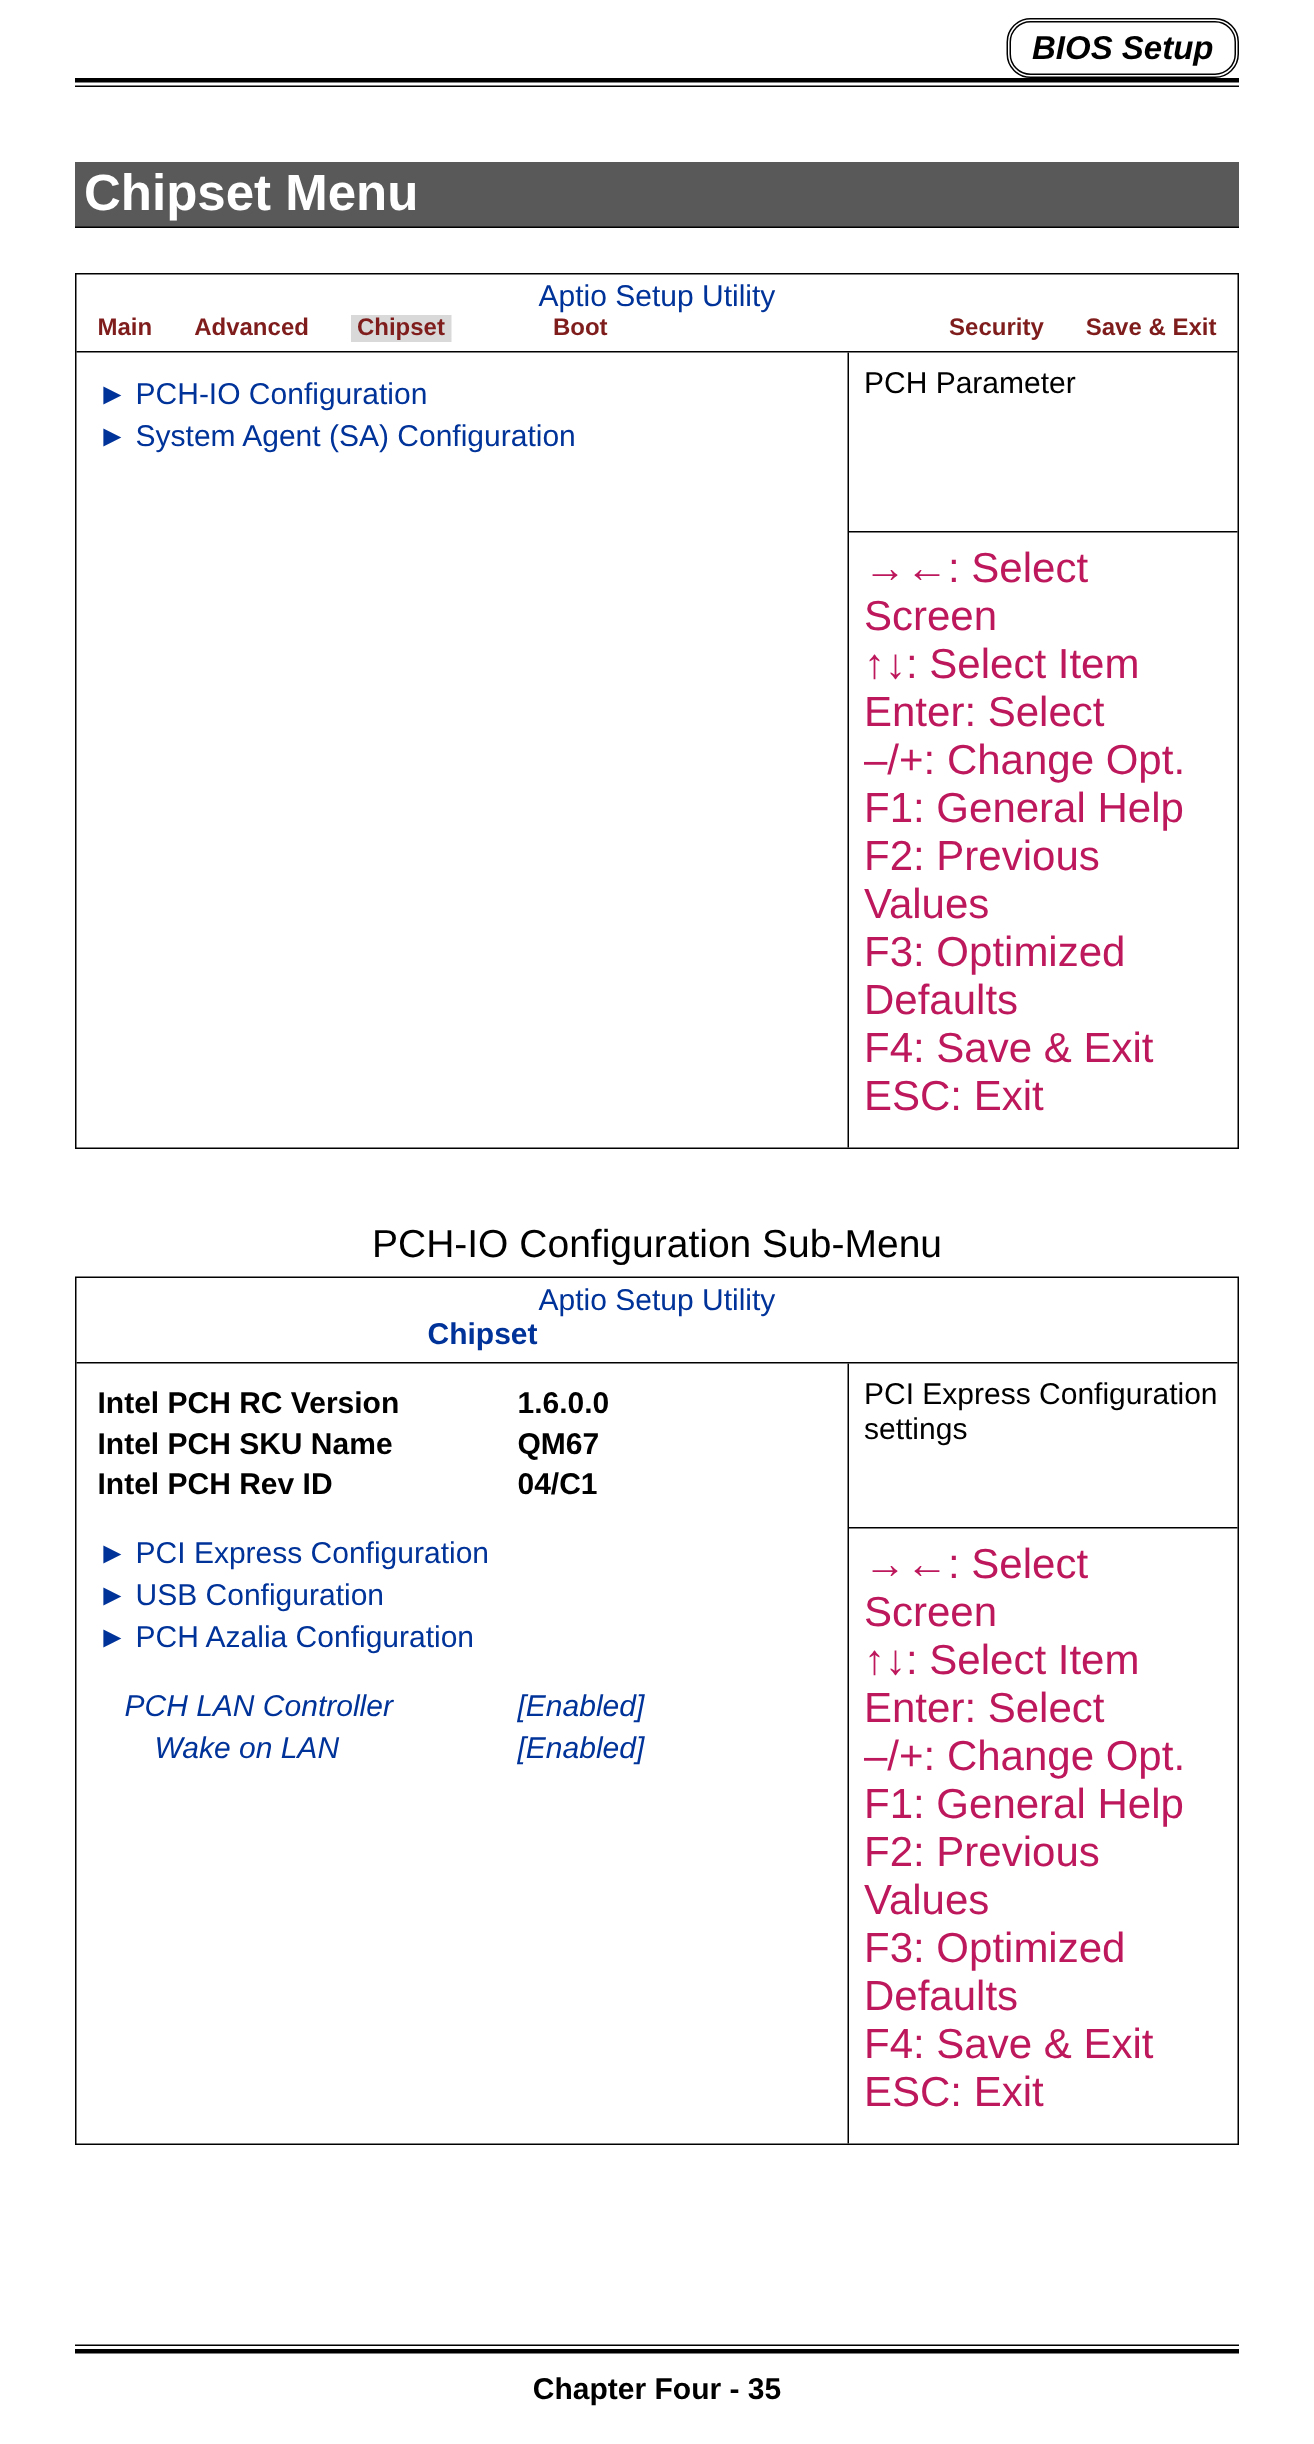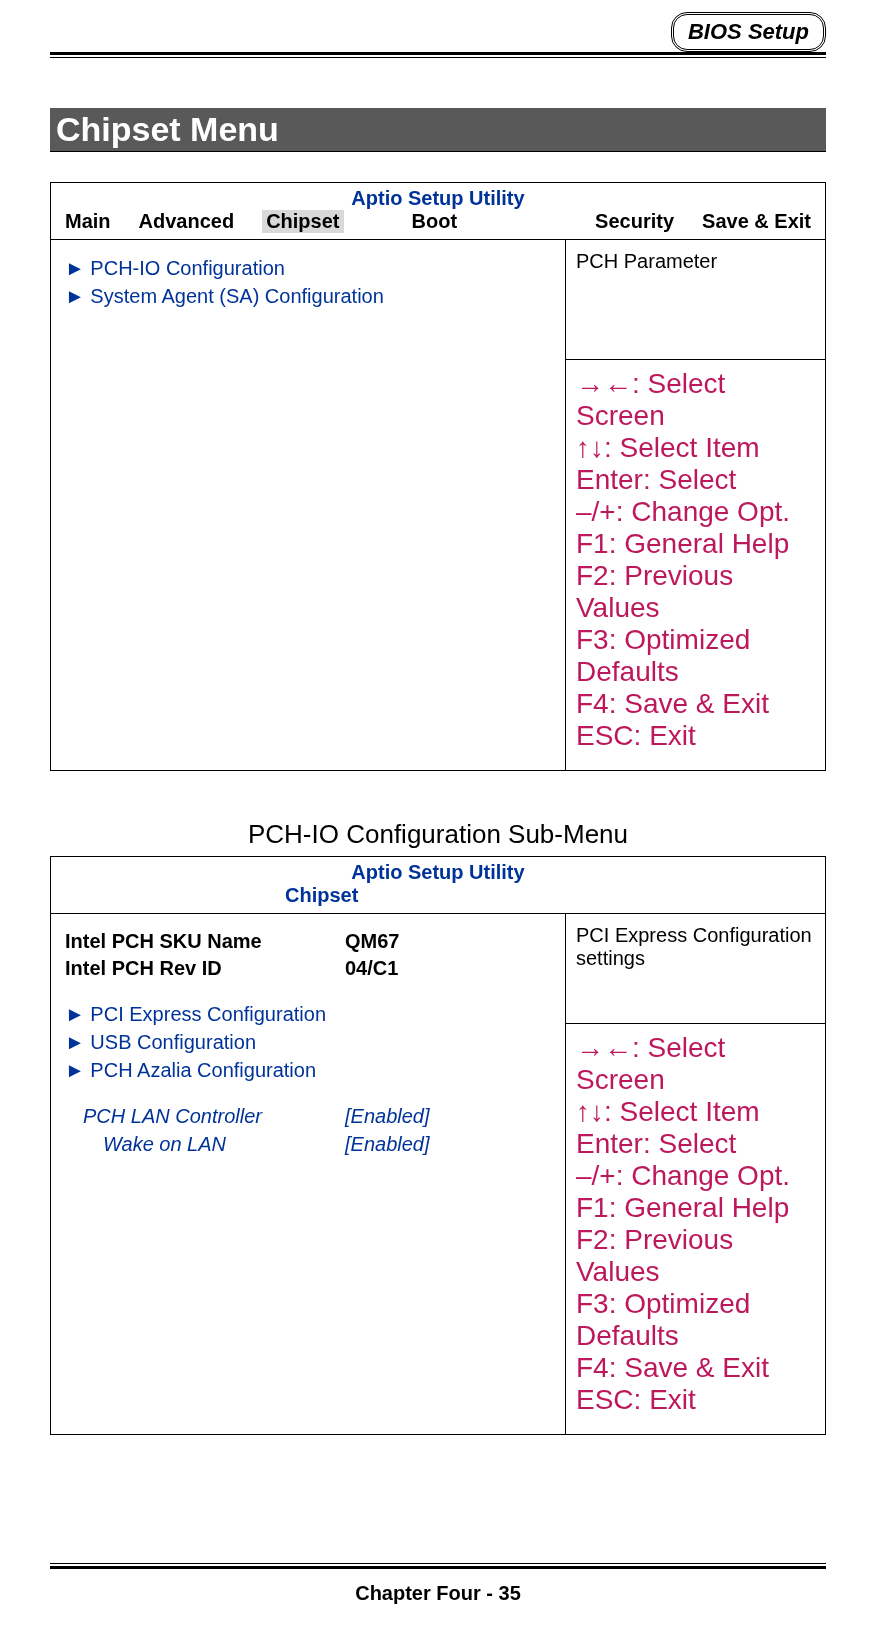--- a/index.html
+++ b/index.html
@@ -43,31 +43,31 @@
       border-bottom: 1px solid #000;
       margin-bottom: 30px;
     }
     .bios-box {
       border: 1px solid #000;
       margin-bottom: 48px;
     }
     .bios-title {
       text-align: center;
       color: #003399;
-      font-weight: bold;
+      font-weight: normal;
       font-size: 20px;
       padding-top: 4px;
     }
     .tabs {
       display: flex;
       padding: 0 14px 6px 14px;
       gap: 28px;
-      color: #000000;
-      font-weight: bold;
-      font-size: 20px;
+      color: #7f1d1d;
+      font-weight: bold;
+      font-size: 16px;
       border-bottom: 1px solid #000;
     }
     .tab-active {
       background: #d9d9d9;
       padding: 0 4px;
     }
     .tabs-sub {
       color: #003399;
       font-weight: bold;
       font-size: 20px;
@@ -196,20 +196,24 @@
   <div class="subsection-title">PCH-IO Configuration Sub-Menu</div>
 
   <div class="bios-box">
     <div class="bios-title">Aptio Setup Utility</div>
     <div class="tabs-sub">
       <span class="indent"></span><span>Chipset</span>
     </div>
     <div class="bios-body">
       <div class="bios-left">
         <div class="info-row">
+          <div class="info-label">Intel PCH RC Version</div>
+          <div>1.6.0.0</div>
+        </div>
+        <div class="info-row">
           <div class="info-label">Intel PCH SKU Name</div>
           <div>QM67</div>
         </div>
         <div class="info-row">
           <div class="info-label">Intel PCH Rev ID</div>
           <div>04/C1</div>
         </div>
         <div style="height:18px"></div>
         <div class="menu-item">
           <span class="tri">►</span>

